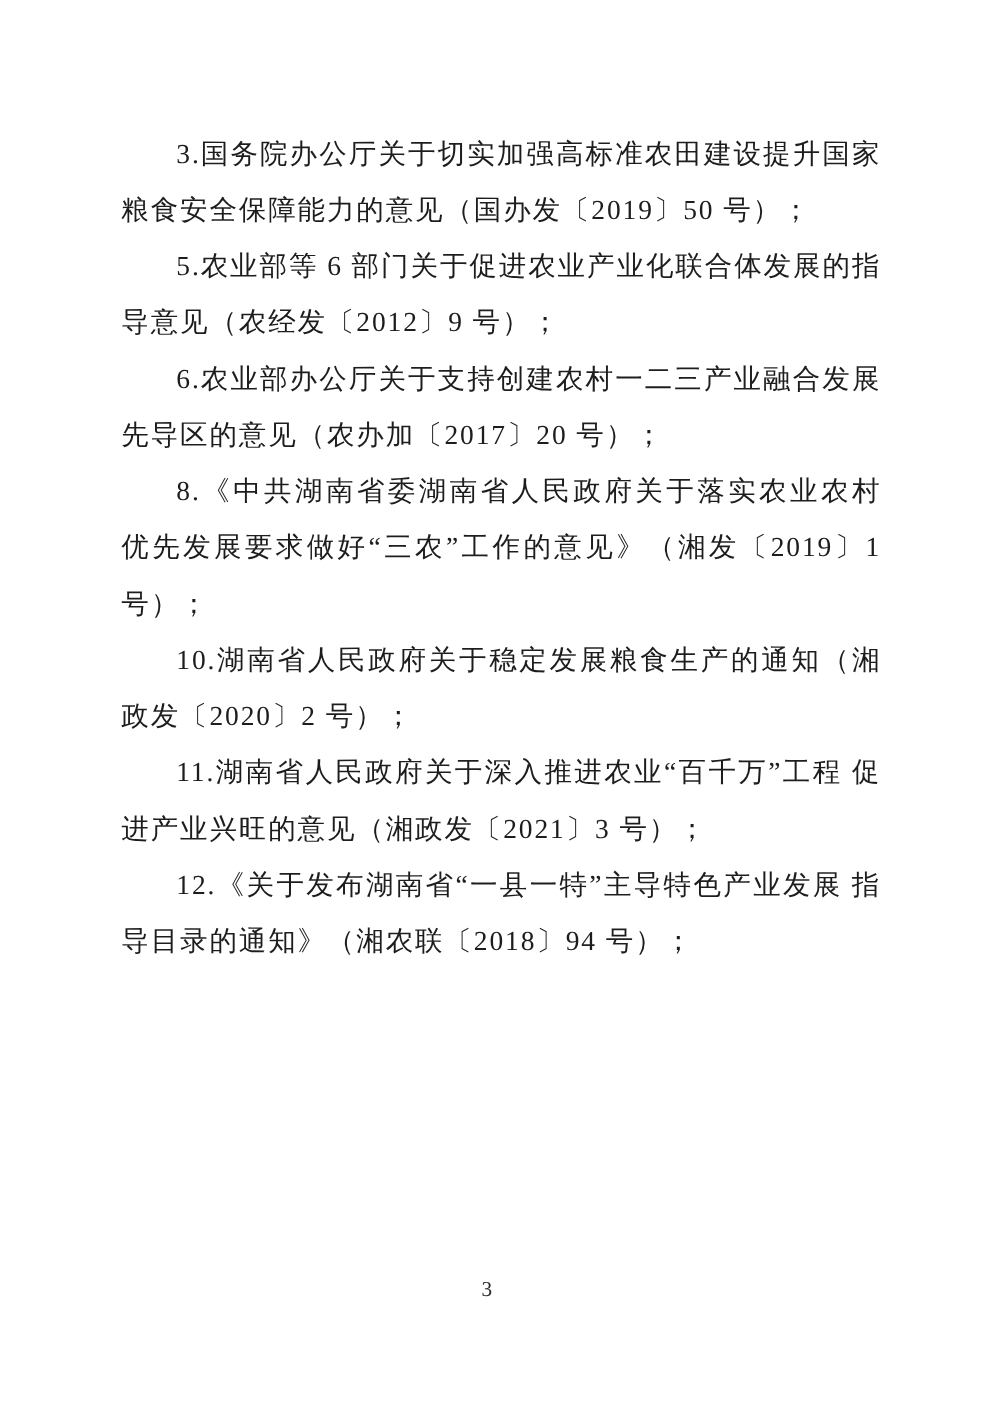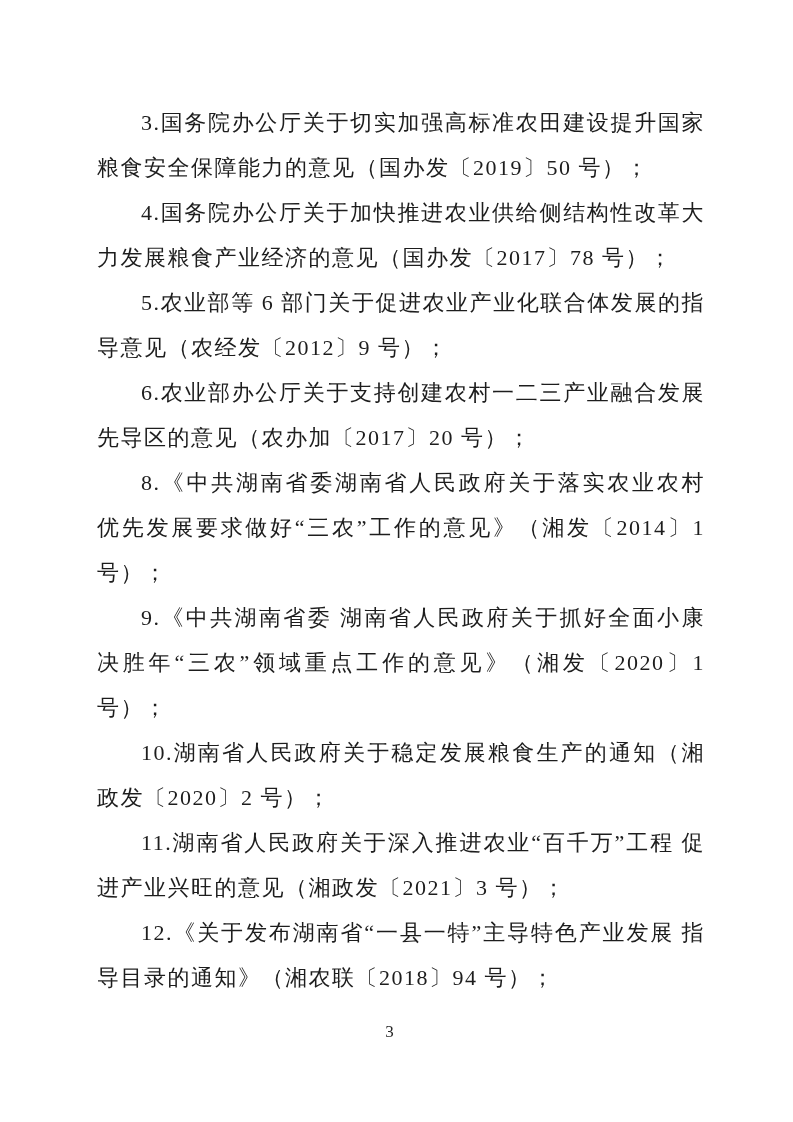--- a/index.html
+++ b/index.html
@@ -44,23 +44,21 @@
       line-height: 24px;
       color: #2a2a2a;
     }
   </style>
 </head>
 <body>
 
 <div class="page">
   <div class="content">
     <p class="para">3.国务院办公厅关于切实加强高标准农田建设提升国家粮食安全保障能力的意见（国办发〔2019〕50 号）；</p>
-    <p class="para">4.国务院办公厅关于加快推进农业供给侧结构性改革大力发展粮食产业经济的意见（国办发〔2017〕78 号）；</p>
     <p class="para">5.农业部等 6 部门关于促进农业产业化联合体发展的指导意见（农经发〔2012〕9 号）；</p>
     <p class="para">6.农业部办公厅关于支持创建农村一二三产业融合发展先导区的意见（农办加〔2017〕20 号）；</p>
-    <p class="para">8.《中共湖南省委湖南省人民政府关于落实农业农村 优先发展要求做好“三农”工作的意见》（湘发〔2014〕1 号）；</p>
-    <p class="para">9.《中共湖南省委 湖南省人民政府关于抓好全面小康决胜年“三农”领域重点工作的意见》（湘发〔2020〕1 号）；</p>
+    <p class="para">8.《中共湖南省委湖南省人民政府关于落实农业农村 优先发展要求做好“三农”工作的意见》（湘发〔2019〕1 号）；</p>
     <p class="para">10.湖南省人民政府关于稳定发展粮食生产的通知（湘政发〔2020〕2 号）；</p>
     <p class="para">11.湖南省人民政府关于深入推进农业“百千万”工程 促进产业兴旺的意见（湘政发〔2021〕3 号）；</p>
     <p class="para">12.《关于发布湖南省“一县一特”主导特色产业发展 指导目录的通知》（湘农联〔2018〕94 号）；</p>
   </div>
   <div class="page-number">3</div>
 </div>
 
 </body></html>

